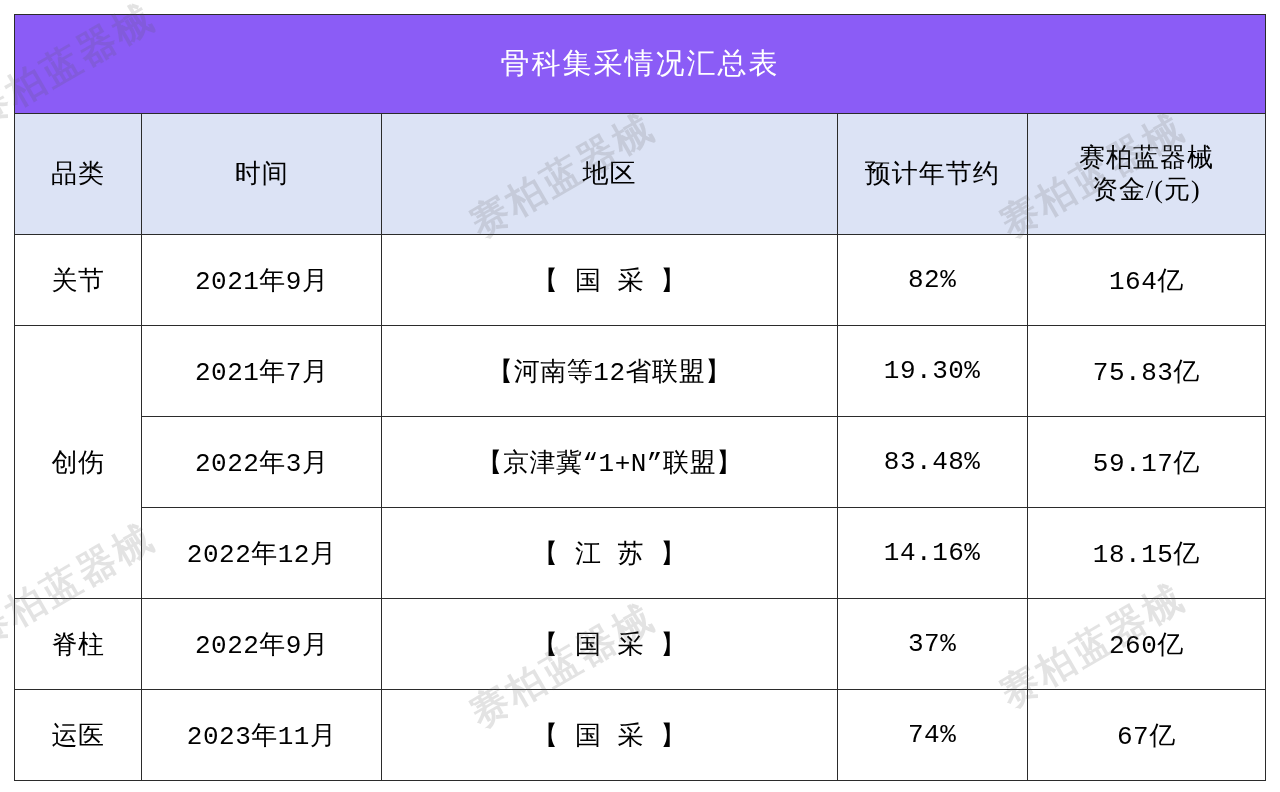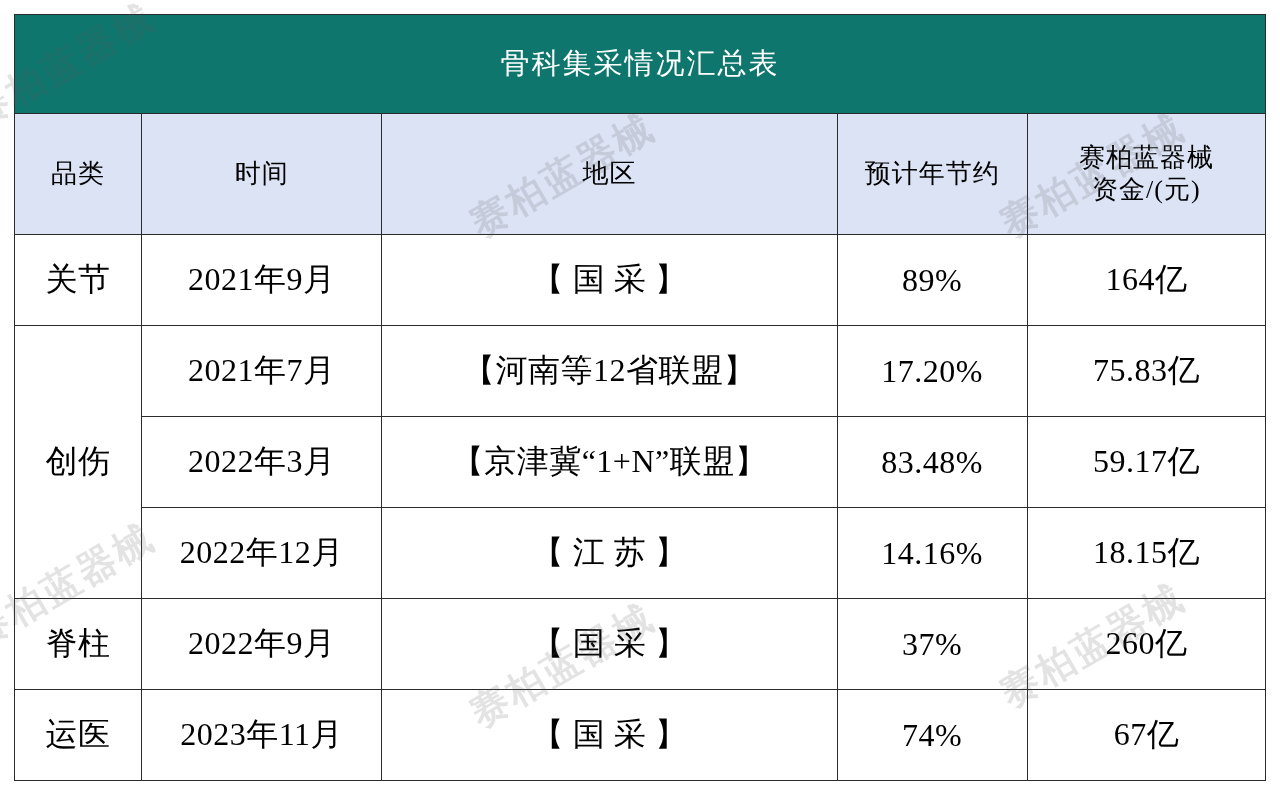--- a/index.html
+++ b/index.html
@@ -31,40 +31,41 @@
 
   table.summary td, table.summary th {
     border: 1px solid #2b2b2b;
     text-align: center;
     vertical-align: middle;
     font-weight: normal;
     color: #000000;
   }
 
   .title-cell {
-    background: #0f766e;
+    background: #8b5cf6;
     color: #ffffff !important;
     font-size: 29px;
     height: 96px;
     letter-spacing: 2px;
     font-weight: normal;
   }
 
   .header-row td {
     background: #dce3f5;
     font-size: 26px;
     height: 118px;
     line-height: 1.25;
     letter-spacing: 1px;
   }
 
   .body-row td {
-    font-size: 32px;
+    font-size: 26px;
     height: 88px;
     letter-spacing: 0.5px;
+    font-family: Liberation Mono, monospace;
   }
 
   .col-cat   { width: 127px; }
   .col-time  { width: 240px; }
   .col-area  { width: 455px; }
   .col-drop  { width: 190px; }
   .col-save  { width: 238px; }
 
   .spaced {
     letter-spacing: 6px;
@@ -117,29 +118,29 @@
         <td>
           <div>赛柏蓝器械</div>
           <div>资金/(元)</div>
         </td>
       </tr>
 
       <tr class="body-row">
         <td rowspan="1">关节</td>
         <td>2021年9月</td>
         <td class="spaced">【 国 采 】</td>
-        <td>89%</td>
+        <td>82%</td>
         <td>164亿</td>
       </tr>
 
       <tr class="body-row">
         <td rowspan="3">创伤</td>
         <td>2021年7月</td>
         <td>【河南等12省联盟】</td>
-        <td>17.20%</td>
+        <td>19.30%</td>
         <td>75.83亿</td>
       </tr>
       <tr class="body-row">
         <td>2022年3月</td>
         <td>【京津冀“1+N”联盟】</td>
         <td>83.48%</td>
         <td>59.17亿</td>
       </tr>
       <tr class="body-row">
         <td>2022年12月</td>

